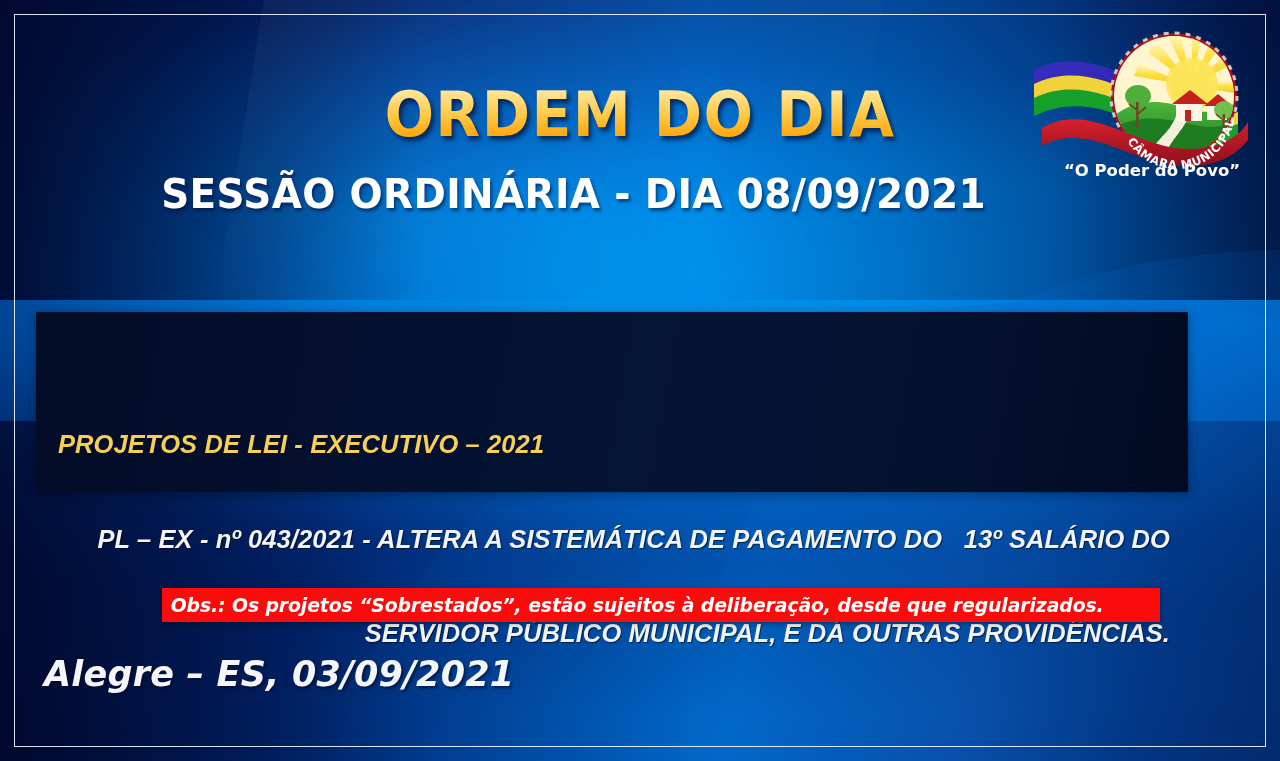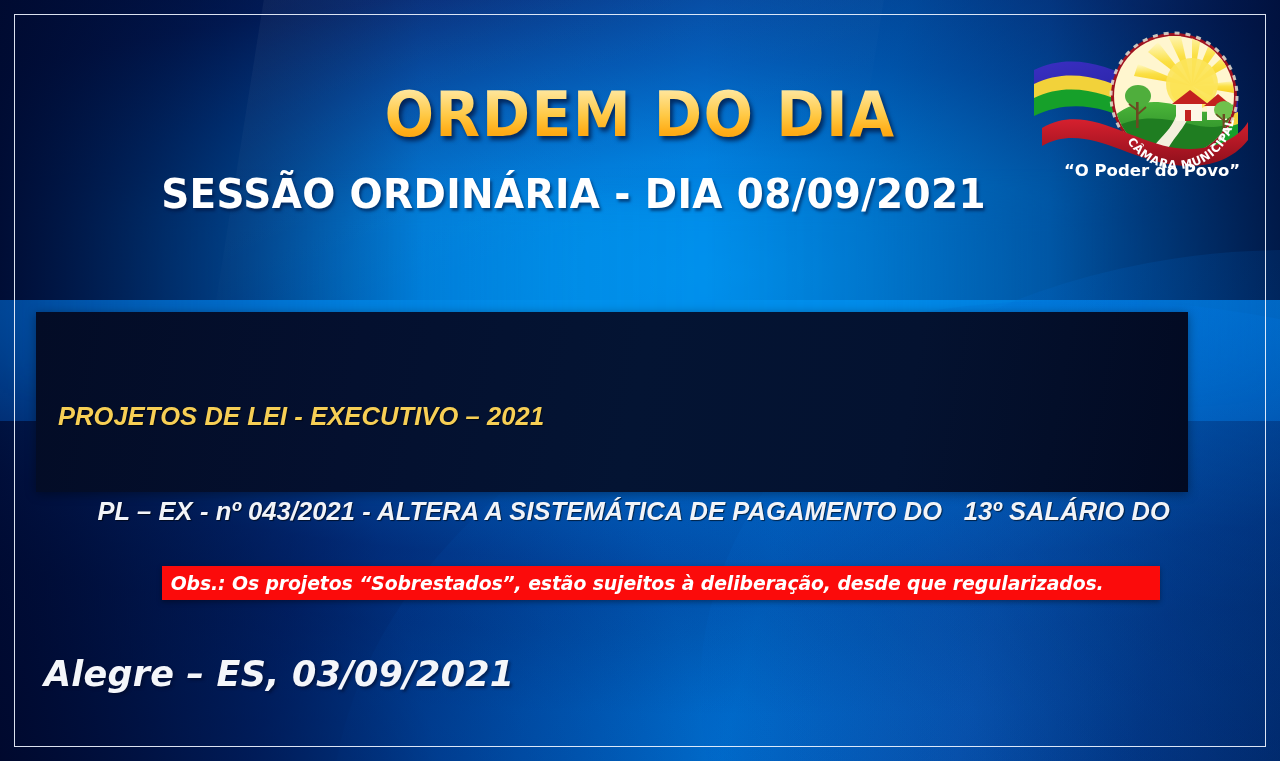--- a/index.html
+++ b/index.html
@@ -177,27 +177,27 @@
     position:absolute;
     left:22px; top:26px; right:18px;
     font-style:italic;
     font-weight:bold;
     font-size:25.5px;
     line-height:31.5px;
     letter-spacing:0.1px;
     font-family:"Liberation Sans", sans-serif;
     white-space:pre-wrap;
   }
-  .line-yellow { color:#f7cf55; text-shadow:1px 1px 1px rgba(0,0,0,0.6); }
+  .line-yellow { color:#f7cf55; text-shadow:1px 1px 1px rgba(0,0,0,0.6);margin-top:28px; }
   .line-white  { color:#f2f4f8; text-shadow:1px 1px 1px rgba(0,0,0,0.6);text-align:right; }
 
   
   .obs-banner {
     position:absolute;
-    left:162px; top:566px;
+    left:162px; top:588px;
     width:998px; height:34px;
     background:#fb0b0b;
     display:flex; align-items:center;
     box-shadow:0 2px 5px rgba(0,0,0,0.35);
   }
   .obs-text {
     color:#ffffff;
     font-family:"DejaVu Sans", sans-serif;
     font-weight:bold;
     font-style:italic;
@@ -332,20 +332,21 @@
       </g>
 
       <text x="126" y="152" text-anchor="middle" font-family="DejaVu Sans, sans-serif" font-size="16.5" font-weight="bold" fill="#ffffff">“O Poder do Povo”</text>
     </svg>
   </div>
 
   <div class="content-box">
     <div class="content-lines">
       <div class="line-yellow">PROJETOS DE LEI - EXECUTIVO – 2021</div>
       <div class="line-white">PL – EX - nº 043/2021 - ALTERA A SISTEMÁTICA DE PAGAMENTO DO   13º SALÁRIO DO</div>
+      <div class="line-white">SERVIDOR PÚBLICO MUNICIPAL, E DÁ OUTRAS PROVIDÊNCIAS.</div>
     </div>
   </div>
 
   <div class="obs-banner">
     <span class="obs-text">Obs.: Os projetos “Sobrestados”, estão sujeitos à deliberação, desde que regularizados.</span>
   </div>
 
   <div class="footer-place">Alegre – ES, 03/09/2021</div>
 
 </div>

